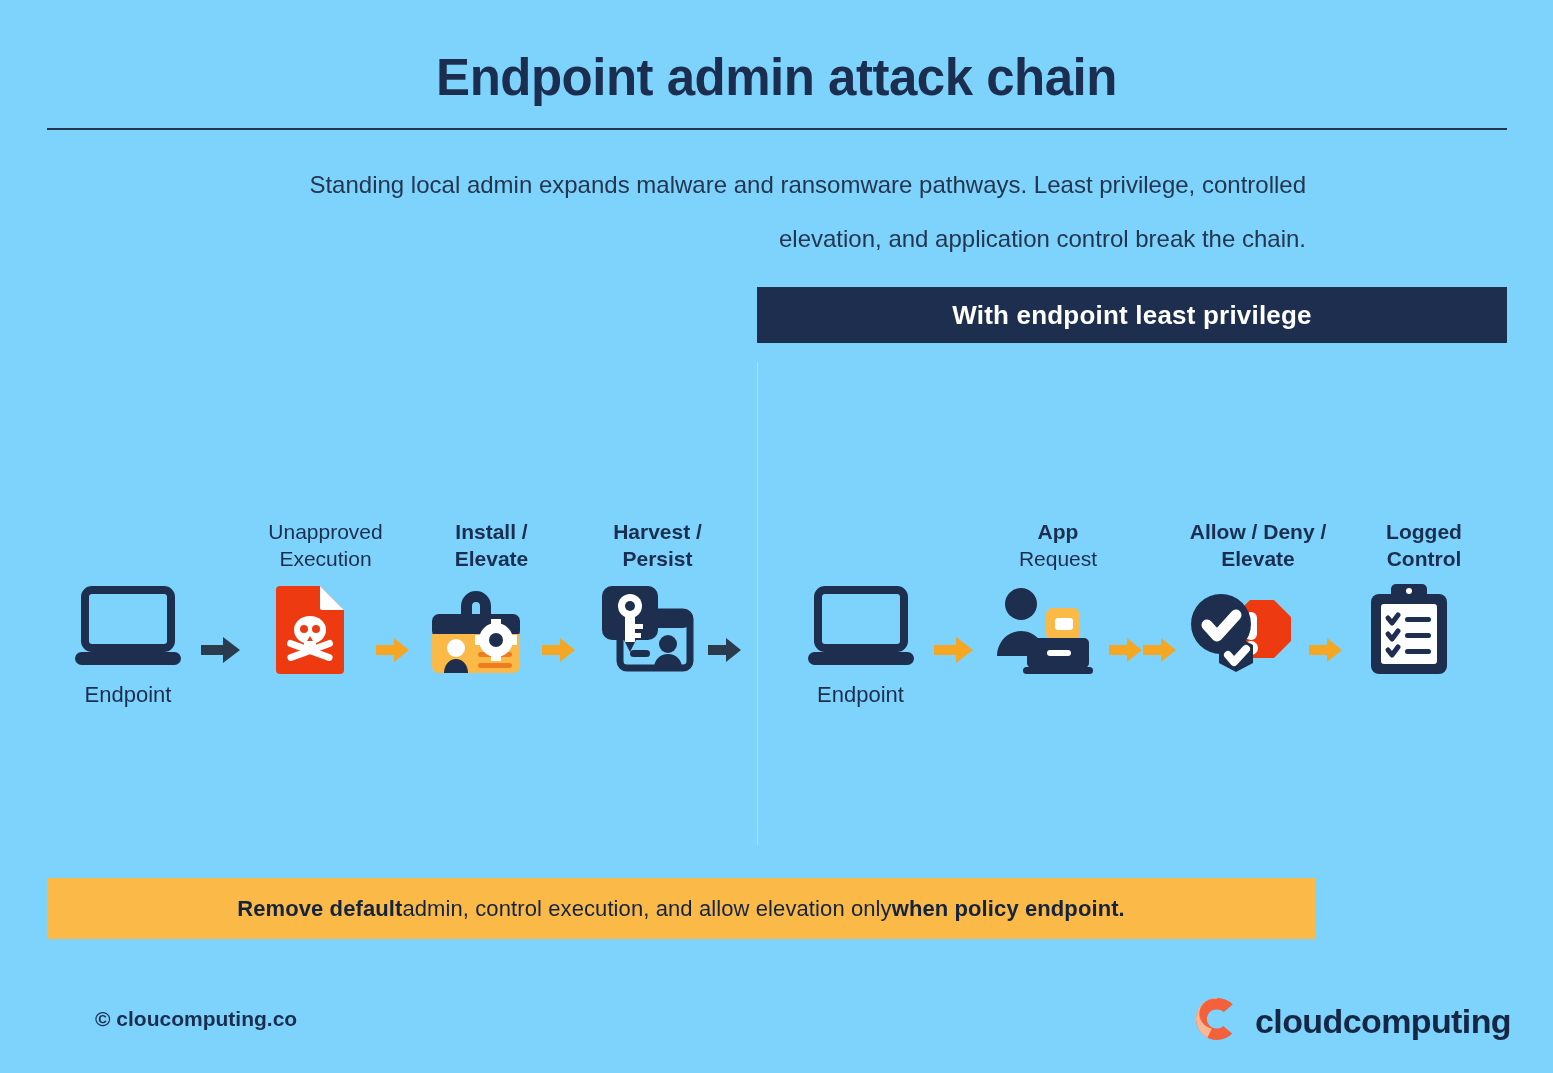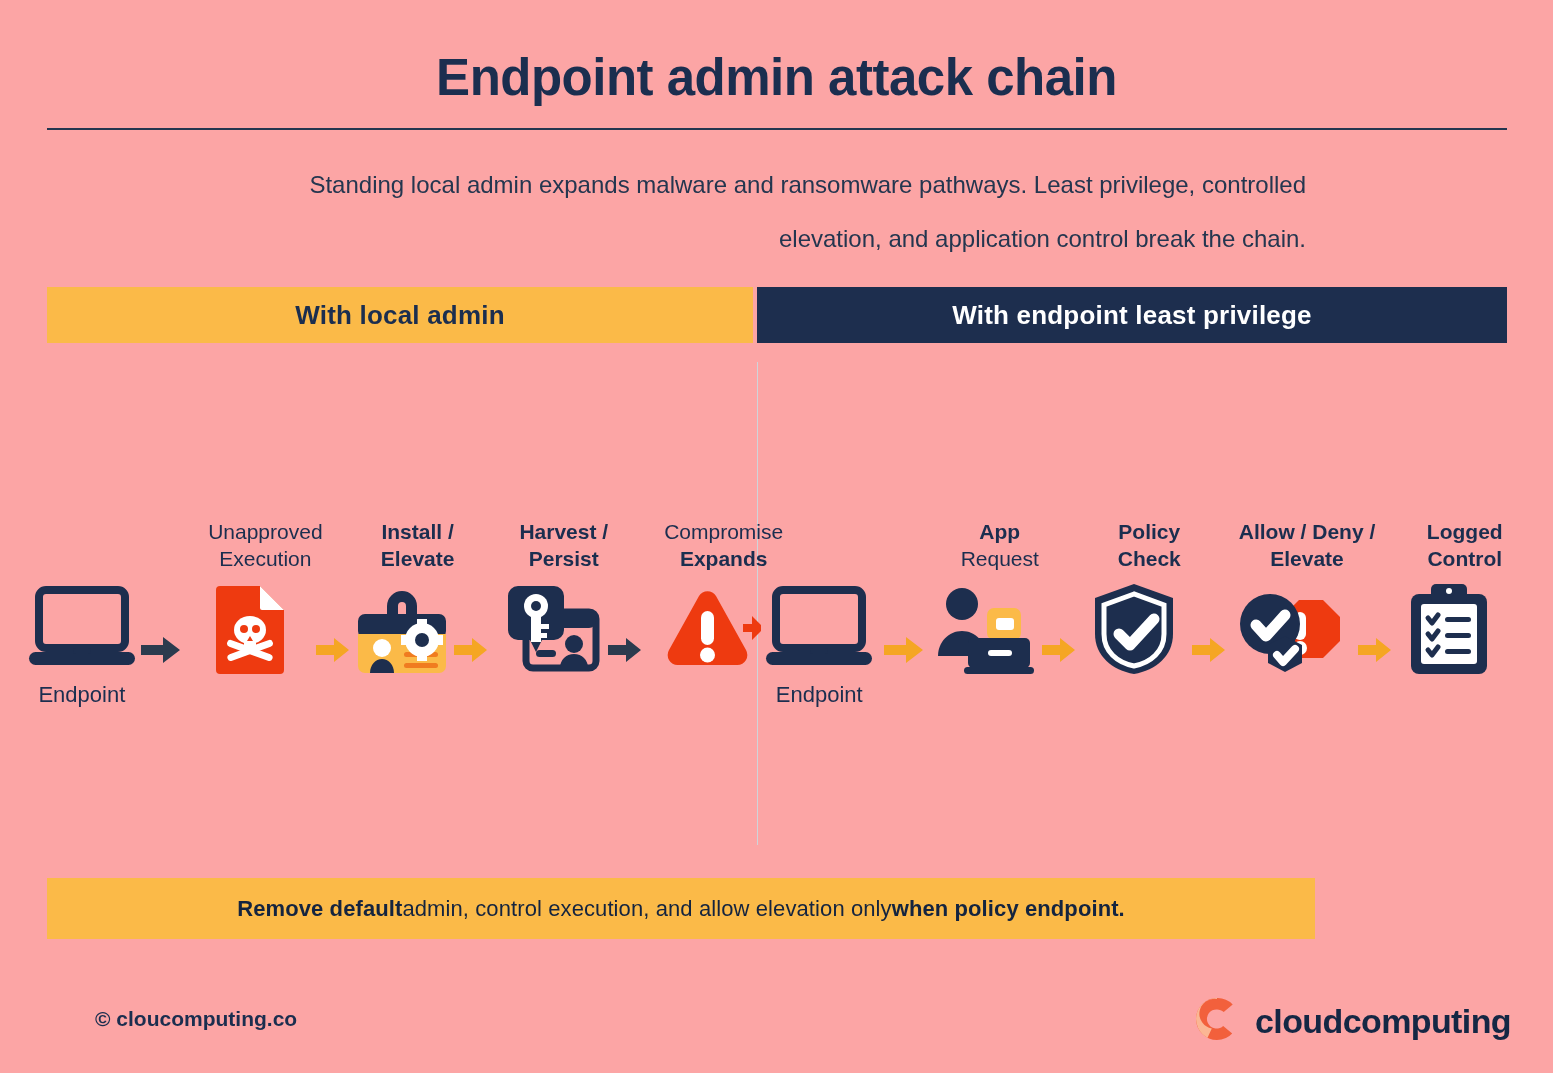--- a/index.html
+++ b/index.html
@@ -2,21 +2,21 @@
 <html><head>
 <meta charset="utf-8">
 <style>
   * { box-sizing: border-box; margin: 0; padding: 0; }
   html, body {
     width: 1553px; height: 1073px;
     background: #ffffff;
     font-family: "Liberation Sans", sans-serif;
     overflow: hidden;
   }
-  #canvas { position: relative; width: 1553px; height: 1073px; background: #fca5a5; }
+  #canvas { position: relative; width: 1553px; height: 1073px; background: #7dd3fc; }
 
   
   .title {
     position: absolute; left: 0; top: 48px; width: 1553px;
     text-align: center;
     font-size: 51px; font-weight: 700; letter-spacing: -0.5px;
     color: #1b2e4f;
   }
   .rule {
     position: absolute; left: 47px; top: 128px; width: 1460px; height: 2px;
@@ -104,21 +104,20 @@
 
 <div id="canvas">
 
   <div class="title">Endpoint admin attack chain</div>
   <div class="rule"></div>
   <div class="subtitle">
     <span>Standing local admin expands malware and ransomware pathways. Least privilege,</span>
     <span>controlled elevation, and application control break the chain.</span>
   </div>
 
-  <div class="hdr hdr-left">With local admin</div>
   <div class="hdr hdr-right">With endpoint least privilege</div>
 
   <div class="divider"></div>
 
   <div class="panel panel-left">
     <div class="row">
 
       <div class="step endpoint">
         <div class="cap">
           <span class="l1 r"></span>
@@ -224,35 +223,20 @@
         </div>
         <div class="spacer-label"></div>
       </div>
 
       <div class="arrow dark arrow-sm">
         <svg width="34" height="26" viewBox="0 0 34 26">
             <path d="M0 8h18V1l15 12-15 12v-7H0z"></path>
           </svg>
       </div>
 
-      <div class="step">
-        <div class="cap">
-          <span class="l1 r">Compromise</span>
-          <span class="l2 b">Expands</span>
-        </div>
-        <div class="art">
-          <svg width="106" height="92" viewBox="0 0 106 92">
-            <path d="M44 12a10 10 0 0117 0l30 54a10 10 0 01-8.6 15H22.6A10 10 0 0114 66z" fill="#EE3A10"></path>
-            <rect x="46" y="27" width="13" height="34" rx="6.5" fill="#fff"></rect>
-            <circle cx="52.5" cy="71" r="7.5" fill="#fff"></circle>
-            <path d="M88 40h9v-8l12 12-12 12v-8h-9z" fill="#EE3A10"></path>
-          </svg>
-        </div>
-        <div class="spacer-label"></div>
-      </div>
 
     </div>
   </div>
 
   <div class="panel panel-right">
     <div class="row">
 
       <div class="step endpoint">
         <div class="cap">
           <span class="l1 r"></span>
@@ -292,34 +276,20 @@
         </div>
         <div class="spacer-label"></div>
       </div>
 
       <div class="arrow amber arrow-sm">
         <svg width="34" height="26" viewBox="0 0 34 26">
             <path d="M0 8h18V1l15 12-15 12v-7H0z"></path>
           </svg>
       </div>
 
-      <div class="step">
-        <div class="cap">
-          <span class="l1 b">Policy</span>
-          <span class="l2 b">Check</span>
-        </div>
-        <div class="art">
-          <svg width="86" height="94" viewBox="0 0 86 94">
-            <path d="M43 2L4 16v36c0 22 17 36 39 40 22-4 39-18 39-40V16z" fill="#1D2E4E"></path>
-            <path d="M43 12L13 23v29c0 17.5 13 28.5 30 32 17-3.5 30-14.5 30-32V23z" fill="none" stroke="#fff" stroke-width="5"></path>
-            <path d="M28 52l11 11 24-26" fill="none" stroke="#fff" stroke-width="11" stroke-linecap="round" stroke-linejoin="round"></path>
-          </svg>
-        </div>
-        <div class="spacer-label"></div>
-      </div>
 
       <div class="arrow amber arrow-sm">
         <svg width="34" height="26" viewBox="0 0 34 26">
             <path d="M0 8h18V1l15 12-15 12v-7H0z"></path>
           </svg>
       </div>
 
       <div class="step">
         <div class="cap">
           <span class="l1 b">Allow / Deny /</span>

